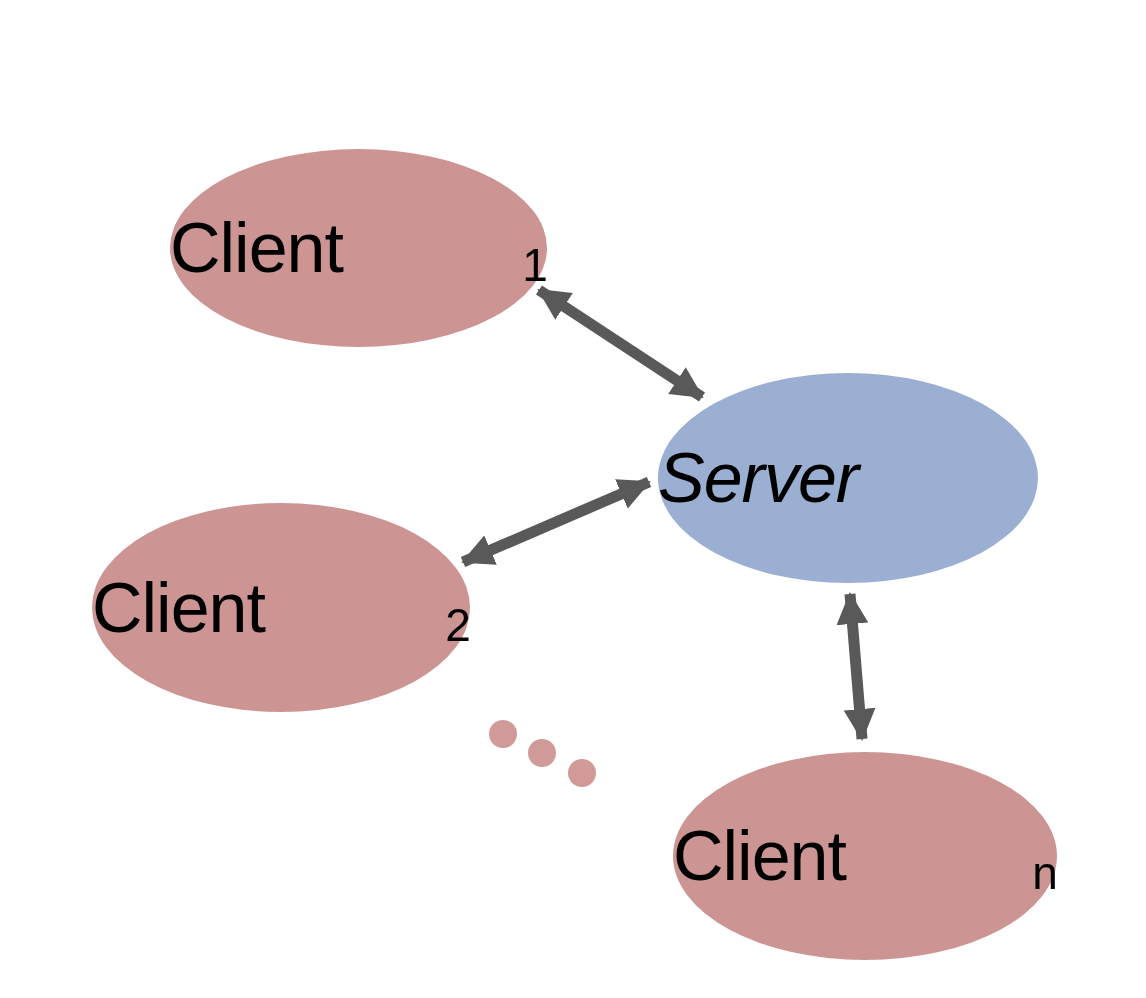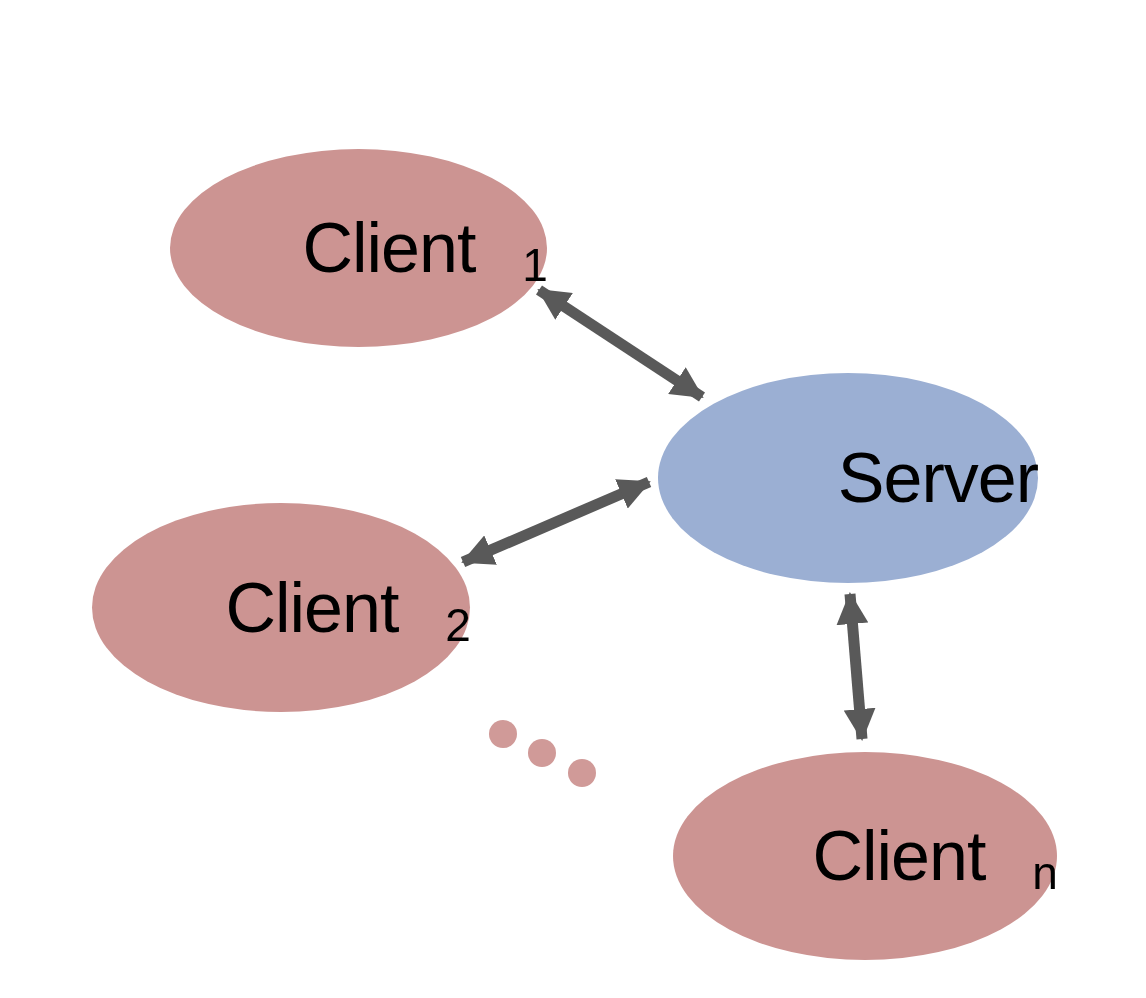--- a/index.html
+++ b/index.html
@@ -33,40 +33,40 @@
     stroke-width:11;
   }
   .arrow-head{
     fill:var(--arrow);
   }
   .node{
     position:absolute;
     border-radius:50%;
     display:flex;
     align-items:center;
-    justify-content:flex-end;
+    justify-content:space-between;
     color:var(--text);
     gap:46px;
   }
   .node.client{ background:var(--client-fill); }
   .node.server{ background:var(--server-fill); }
   .node-label{
     font-size:70px;
     line-height:1;
     letter-spacing:-1px;
   }
   .node-sub{
     font-size:46px;
     line-height:1;
     position:relative;
     top:0.38em;
     left:0.02em;
   }
   .node-client1{ left:170px; top:149px; width:377px; height:198px; }
-  .node-server { left:658px; top:373px; width:380px; height:210px; }
+  .node-server { left:658px; top:373px; width:380px; height:210px;font-style:italic; }
   .node-client2{ left:92px;  top:503px; width:378px; height:209px; }
   .node-clientn{ left:673px; top:752px; width:384px; height:208px; }
   .dot{
     position:absolute;
     width:28px;height:28px;
     border-radius:50%;
     background:var(--dot-fill);
   }
   .dot-1{ left:489px; top:720px; }
   .dot-2{ left:528px; top:739px; }

